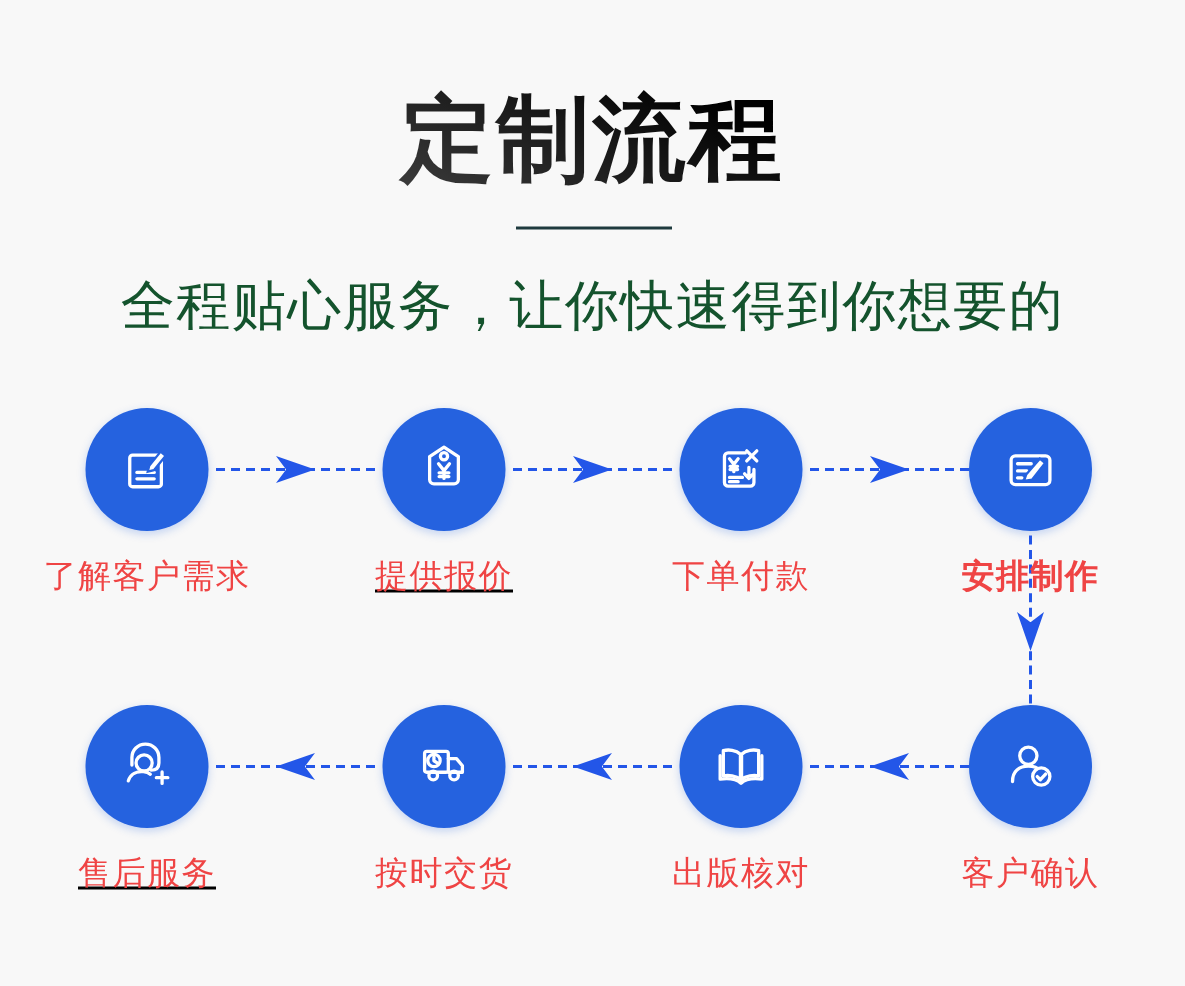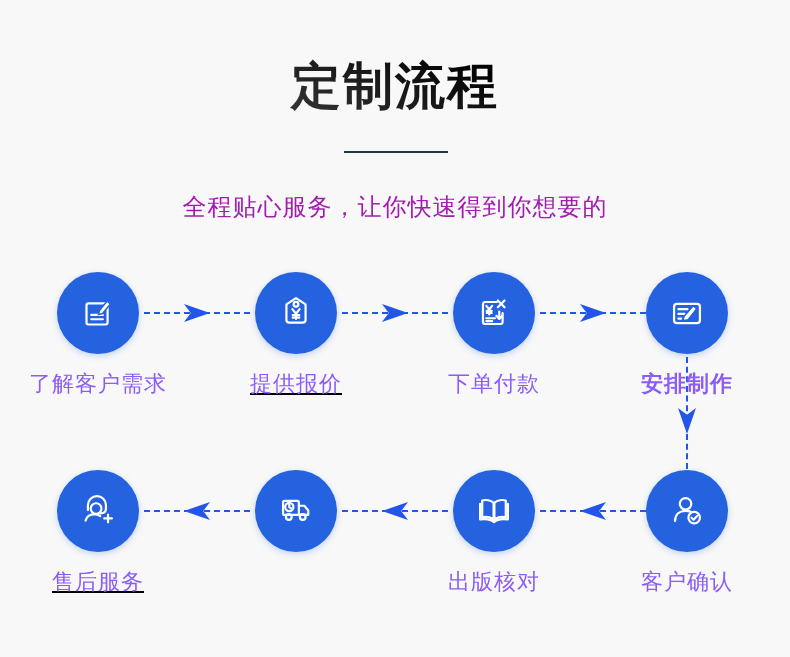--- a/index.html
+++ b/index.html
@@ -10,60 +10,59 @@
   .canvas{
     position:relative;
     width:790px;height:657px;
     margin:0 auto;
     background:#f8f8f8;
     overflow:hidden;
   }
   .page-title{
     position:absolute;top:58px;left:0;width:790px;
     text-align:center;
-    font-size:50px;font-weight:700;
+    font-size:62px;font-weight:700;
     letter-spacing:2px;
     color:#161616;
     line-height:1.15;
   }
   @supports ((-webkit-background-clip:text) or (background-clip:text)){
     .page-title{
       background:linear-gradient(205deg,#000 35%,#6b6b6b 100%);
       -webkit-background-clip:text;background-clip:text;
       -webkit-text-fill-color:transparent;color:transparent;
     }
   }
   .title-divider{
     position:absolute;top:151px;left:344px;
     width:104px;height:2px;
     background:#1e3a3e;
   }
   .page-subtitle{
     position:absolute;top:182px;left:0;width:790px;
     text-align:center;
-    font-size:24px;color:#a21caf;
+    font-size:36px;color:#14532d;
     letter-spacing:1px;
     line-height:1.2;
-    margin-top:11px;
   }
   .step{
     position:absolute;width:170px;
     display:flex;flex-direction:column;align-items:center;
     z-index:2;
   }
   .step-circle{
     width:82px;height:82px;border-radius:50%;
     background:#2562df;
     display:flex;align-items:center;justify-content:center;
     box-shadow:0 2px 6px rgba(37,98,223,.25);
   }
   .step-circle svg{display:block;}
   .step-label{
     margin-top:15px;
-    font-size:22px;color:#8b5cf6;
+    font-size:22px;color:#ef4444;
     letter-spacing:1px;
     white-space:nowrap;
     text-align:center;
   }
   .conn{position:absolute;z-index:1;}
   .conn-h{height:0;border-top:2px dashed #2356e8;}
   .conn-v{width:0;border-left:2px dashed #2356e8;}
   .arrowhead{
     position:absolute;z-index:1;
     background:#2356e8;
@@ -172,20 +171,21 @@
         <div class="step-circle" style="background: rgb(37, 98, 223);">
           <svg width="46" height="46" viewBox="0 0 48 48">
             <rect x="10.5" y="13.5" width="16.5" height="14.5" rx="1.5" fill="none" stroke="#fff" stroke-width="2.3" stroke-linecap="round" stroke-linejoin="round"></rect>
      <circle cx="17" cy="19.8" r="4.3" fill="none" stroke="#fff" stroke-width="2.3" stroke-linecap="round" stroke-linejoin="round"></circle>
      <path d="M17 17.3 V20 L19 21.3" fill="none" stroke="#fff" stroke-width="2.3" stroke-linecap="round" stroke-linejoin="round"></path>
      <path d="M27 18.5 H32.7 L36.8 23.5 V28 H27" fill="none" stroke="#fff" stroke-width="2.3" stroke-linecap="round" stroke-linejoin="round"></path>
      <circle cx="16.5" cy="30.3" r="3" fill="none" stroke="#fff" stroke-width="2.3" stroke-linecap="round" stroke-linejoin="round"></circle>
      <circle cx="31" cy="30.3" r="3" fill="none" stroke="#fff" stroke-width="2.3" stroke-linecap="round" stroke-linejoin="round"></circle>
           </svg>
         </div>
+        <div class="step-label">按时交货</div>
       </div>
       <div class="step" style="left: 409px; top: 470px;">
         <div class="step-circle" style="background: rgb(37, 98, 223);">
           <svg width="46" height="46" viewBox="0 0 48 48">
             <path d="M23.6 15.5 C20.6 12.5 15.2 12 11.7 13 V30.5 C15.2 29.8 20.6 30.4 23.6 33 Z" fill="none" stroke="#fff" stroke-width="2.3" stroke-linecap="round" stroke-linejoin="round"></path>
      <path d="M24.4 15.5 C27.4 12.5 32.8 12 36.3 13 V30.5 C32.8 29.8 27.4 30.4 24.4 33 Z" fill="none" stroke="#fff" stroke-width="2.3" stroke-linecap="round" stroke-linejoin="round"></path>
      <path d="M9.5 16.5 V32.8 C15.5 32 21 32.9 24 35.6 C27 32.9 32.5 32 38.5 32.8 V16.5" fill="none" stroke="#fff" stroke-width="2.3" stroke-linecap="round" stroke-linejoin="round"></path>
           </svg>
         </div>
         <div class="step-label">出版核对</div>

